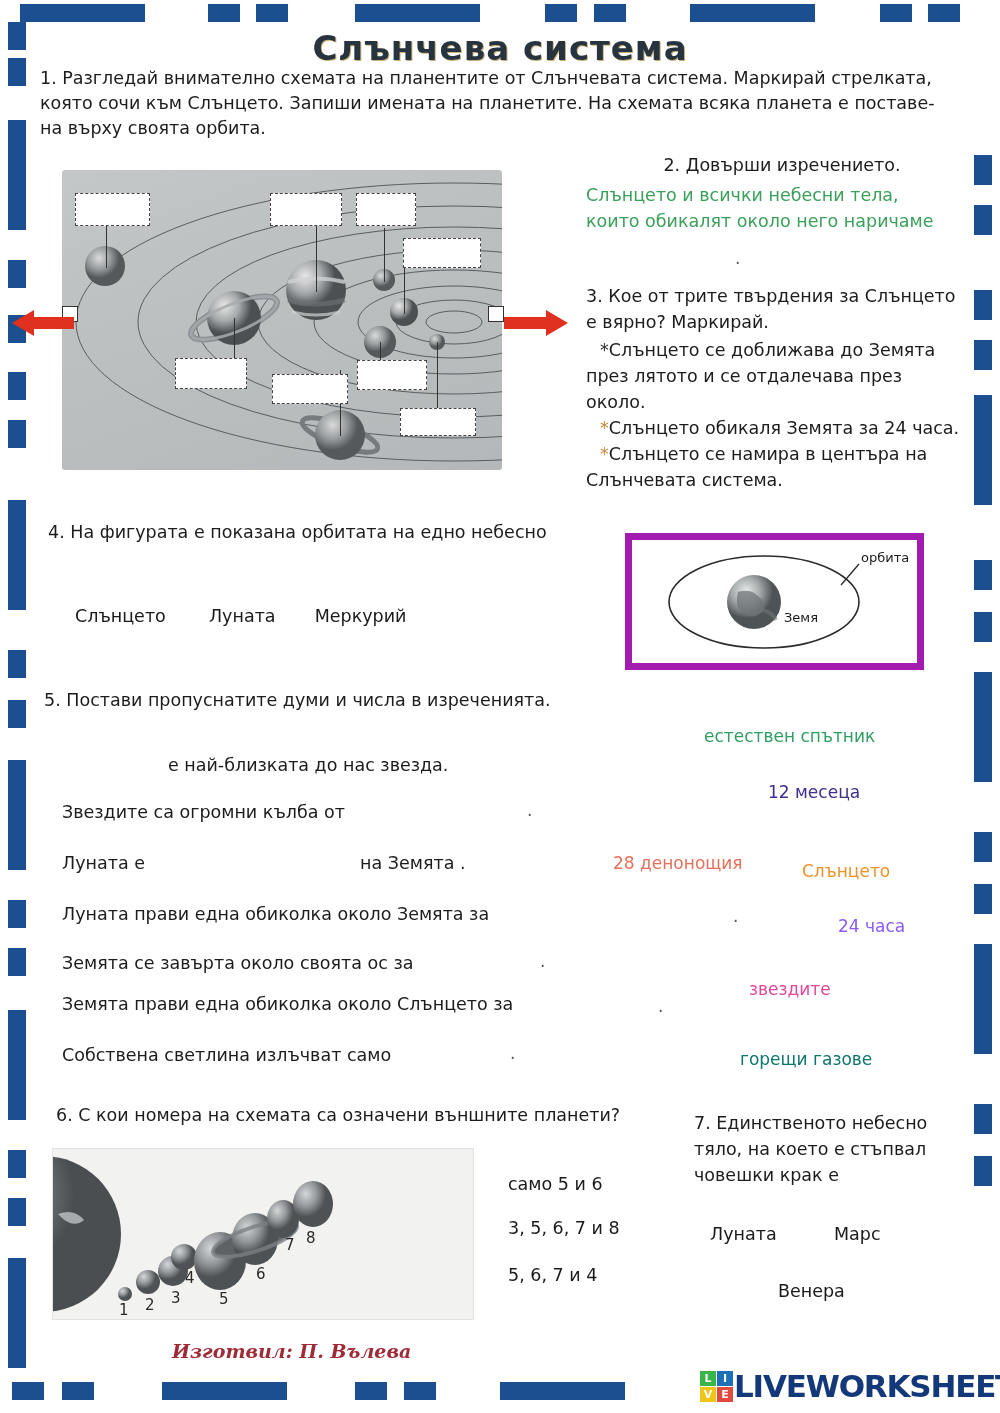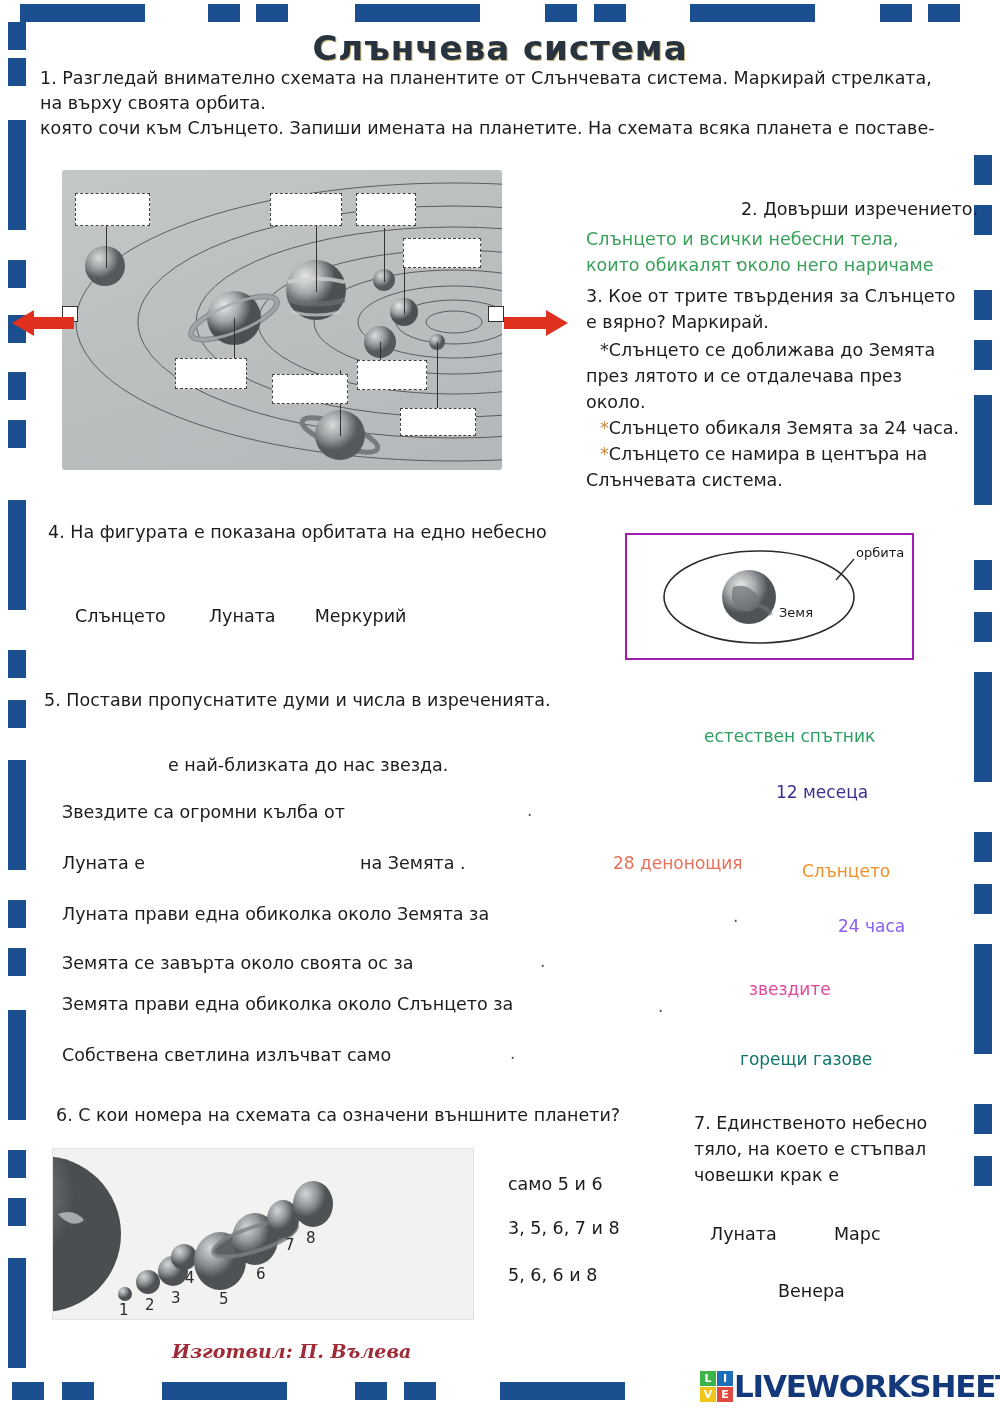--- a/index.html
+++ b/index.html
@@ -82,21 +82,21 @@
     box-sizing: border-box;
   }
   .arrow { position: absolute; }
 
   
   #orbitfig {
     position: absolute;
     left: 625px; top: 533px;
     width: 285px; height: 123px;
     background: #fff;
-    border: 2px solid #a21caf;
+    border: 7px solid #a21caf;
   }
 
   
   .word { position: absolute; font-size: 17px; white-space: nowrap; }
 
   
   #planetsrow {
     position: absolute;
     left: 52px; top: 1148px;
     width: 420px; height: 170px;
@@ -194,22 +194,22 @@
   <div class="bar" style="left:62px;top:1382px;width:32px;height:18px;"></div>
   <div class="bar" style="left:162px;top:1382px;width:125px;height:18px;"></div>
   <div class="bar" style="left:355px;top:1382px;width:32px;height:18px;"></div>
   <div class="bar" style="left:404px;top:1382px;width:32px;height:18px;"></div>
   <div class="bar" style="left:500px;top:1382px;width:125px;height:18px;"></div>
 
   <div id="title">Слънчева система</div>
 
   <div class="tblock q1">
     <p>1. Разгледай внимателно схемата на планентите от Слънчевата система. Маркирай стрелката,</p>
+    <p>която сочи към Слънцето. Запиши имената на планетите. На схемата всяка планета е поставе-</p>
     <p>на върху своята орбита.</p>
-    <p>която сочи към Слънцето. Запиши имената на планетите. На схемата всяка планета е поставе-</p>
   </div>
 
   <div id="solar">
     <svg width="440" height="300" viewBox="0 0 440 300">
       <g fill="none" stroke="#5a5d60" stroke-width="1">
         <ellipse cx="392" cy="152" rx="378" ry="139"></ellipse>
         <ellipse cx="392" cy="152" rx="316" ry="116"></ellipse>
         <ellipse cx="392" cy="152" rx="258" ry="95"></ellipse>
         <ellipse cx="392" cy="152" rx="196" ry="72"></ellipse>
         <ellipse cx="392" cy="152" rx="140" ry="52"></ellipse>
@@ -282,21 +282,21 @@
   </div>
 
   <svg class="arrow" style="left:10px;top:306px;" width="66" height="34" viewBox="0 0 66 34">
     <path d="M2 17 L24 4 L24 11 L64 11 L64 23 L24 23 L24 30 Z" fill="#e03020"></path>
   </svg>
   <svg class="arrow" style="left:500px;top:306px;" width="70" height="34" viewBox="0 0 70 34">
     <path d="M68 17 L46 4 L46 11 L4 11 L4 23 L46 23 L46 30 Z" fill="#e03020"></path>
   </svg>
 
   <div class="tblock rightcol" style="left:586px;top:152px;width:392px;">
-    <div style="text-align:right;margin-top:44px;">2. Довърши изречението.</div>
+    <div style="text-align:center;">2. Довърши изречението.</div>
     <div class="green" style="margin-top:4px;">Слънцето и всички небесни тела,</div>
     <div class="green">които обикалят около него наричаме</div>
   </div>
   <div class="dot" style="left:735px;top:248px;">.</div>
 
   <div class="tblock rightcol" style="left:586px;top:283px;width:395px;">
     <div>3. Кое от трите твърдения за Слънцето</div>
     <div>е вярно? Маркирай.</div>
 
     <div style="margin-top:2px;">
@@ -375,21 +375,21 @@
     <span>Земята прави една обиколка около Слънцето за</span>
   </div>
   <div class="dot" style="left:658px;top:996px;">.</div>
 
   <div class="tblock" style="left:62px;top:1043px;">
     <span>Собствена светлина излъчват само</span>
   </div>
   <div class="dot" style="left:510px;top:1043px;">.</div>
 
   <div class="word" style="left:704px;top:726px;color:#2f9e63;">естествен спътник</div>
-  <div class="word" style="left:768px;top:782px;color:#3b2f8f;margin-left:8px;">12 месеца</div>
+  <div class="word" style="left:768px;top:782px;color:#3b2f8f;">12 месеца</div>
   <div class="word" style="left:613px;top:853px;color:#e8705a;">28 денонощия</div>
   <div class="word" style="left:802px;top:861px;color:#f09028;">Слънцето</div>
   <div class="word" style="left:838px;top:916px;color:#8b5cf6;">24 часа</div>
   <div class="word" style="left:749px;top:979px;color:#e0479c;">звездите</div>
   <div class="word" style="left:740px;top:1049px;color:#0f766e;">горещи газове</div>
 
   <div class="tblock" style="left:56px;top:1103px;width:620px;">6. С кои номера на схемата са означени външните планети?</div>
 
   <div id="planetsrow">
     <svg width="420" height="170" viewBox="0 0 420 170">
@@ -427,21 +427,21 @@
     <div class="pnum" style="left:118px;top:140px;">3</div>
     <div class="pnum" style="left:132px;top:120px;">4</div>
     <div class="pnum" style="left:166px;top:141px;">5</div>
     <div class="pnum" style="left:203px;top:116px;">6</div>
     <div class="pnum" style="left:232px;top:87px;">7</div>
     <div class="pnum" style="left:253px;top:80px;">8</div>
   </div>
 
   <div class="opt" style="left:508px;top:1174px;">само 5 и 6</div>
   <div class="opt" style="left:508px;top:1218px;">3, 5, 6, 7 и 8</div>
-  <div class="opt" style="left:508px;top:1265px;">5, 6, 6 и 8</div>
+  <div class="opt" style="left:508px;top:1265px;">5, 6, 7 и 4</div>
 
   <div class="tblock" style="left:694px;top:1110px;width:280px;line-height:26px;">
     <div>7. Единственото небесно</div>
     <div>тяло, на което е стъпвал</div>
     <div>човешки крак е</div>
   </div>
   <div class="opt" style="left:710px;top:1224px;">Луната</div>
   <div class="opt" style="left:834px;top:1224px;">Марс</div>
   <div class="opt" style="left:778px;top:1281px;">Венера</div>
 

